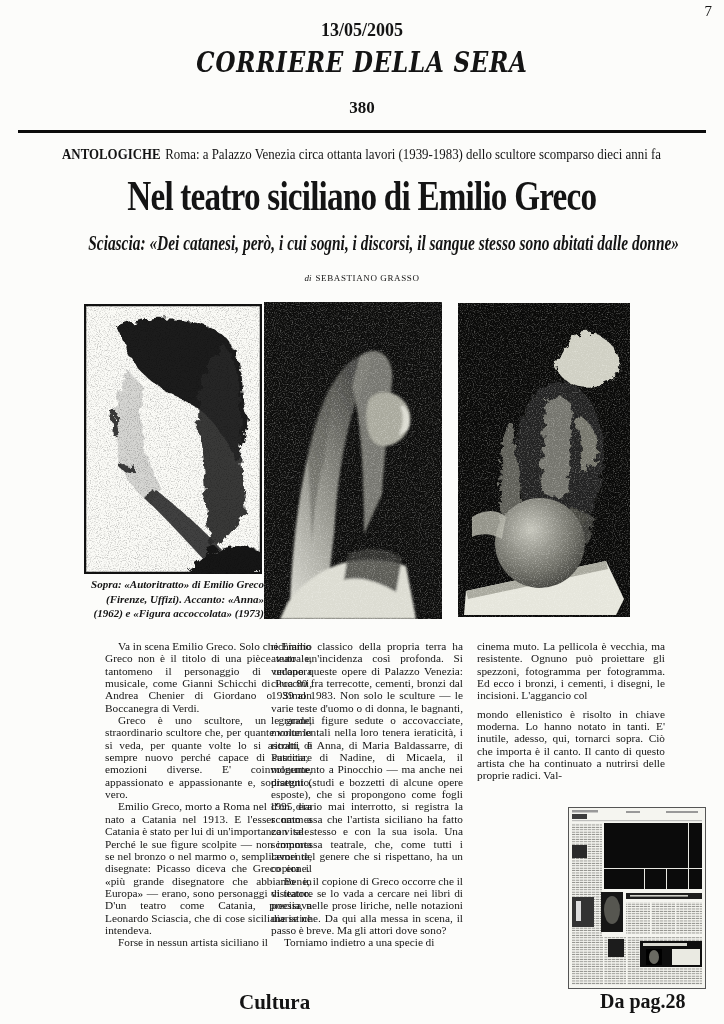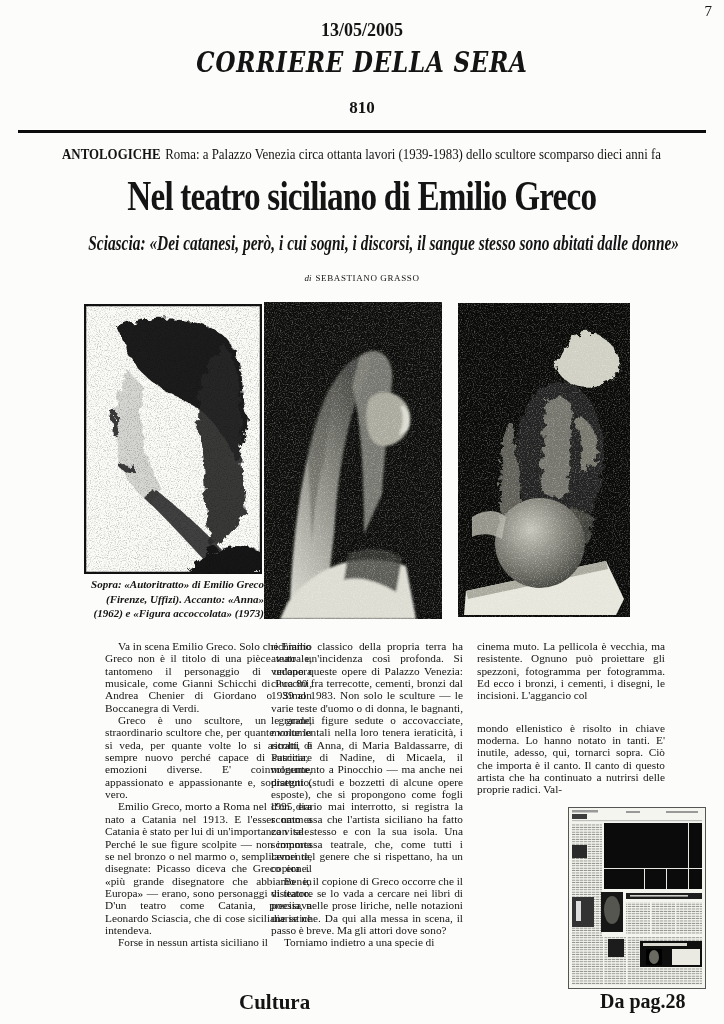--- a/index.html
+++ b/index.html
@@ -33,21 +33,21 @@
 
   .figure{position:absolute;overflow:hidden;}
   .fig-caption{left:58px;top:577px;width:206px;text-align:right;
     font-weight:bold;font-style:italic;font-size:11px;line-height:14.5px;}
   .fig-caption span{display:block;}
 
   .col{position:absolute;top:640px;}
   .col p{margin:0;font-size:11.3px;line-height:12.35px;text-align:justify;
          hyphens:none;word-spacing:-0.2px;}
   .col p.ind{text-indent:13px;}
-  .col p.gap{margin-top:20px;}
+  .col p.gap{margin-top:6px;}
   #col1{left:57px;width:207px;margin-left:48px;}
   #col2{left:271px;width:192px;}
   #col3{left:477px;width:188px;}
 
   .section-label{left:239px;top:990px;font-weight:bold;font-size:21px;}
   .from-page{left:600px;top:990px;font-weight:bold;font-size:20px;}
   .thumb{left:568px;top:807px;width:138px;height:182px;}
   svg{display:block;}
 </style>
 </head>
@@ -56,21 +56,21 @@
 <div class="page">
 
   <div class="abs page-number">7</div>
 
   <div class="abs center date-line">13/05/2005</div>
 
   <div class="abs center masthead">
     <span class="squeeze">CORRIERE DELLA SERA</span>
   </div>
 
-  <div class="abs center edition">810</div>
+  <div class="abs center edition">380</div>
 
   <div class="abs top-rule"></div>
 
   <div class="abs center kicker">
     <span class="squeeze">
       <span class="kicker-label">ANTOLOGICHE</span><span>Roma: a Palazzo Venezia circa ottanta lavori (1939-1983) dello scultore scomparso dieci anni fa</span>
     </span>
   </div>
 
   <div class="abs center headline">

